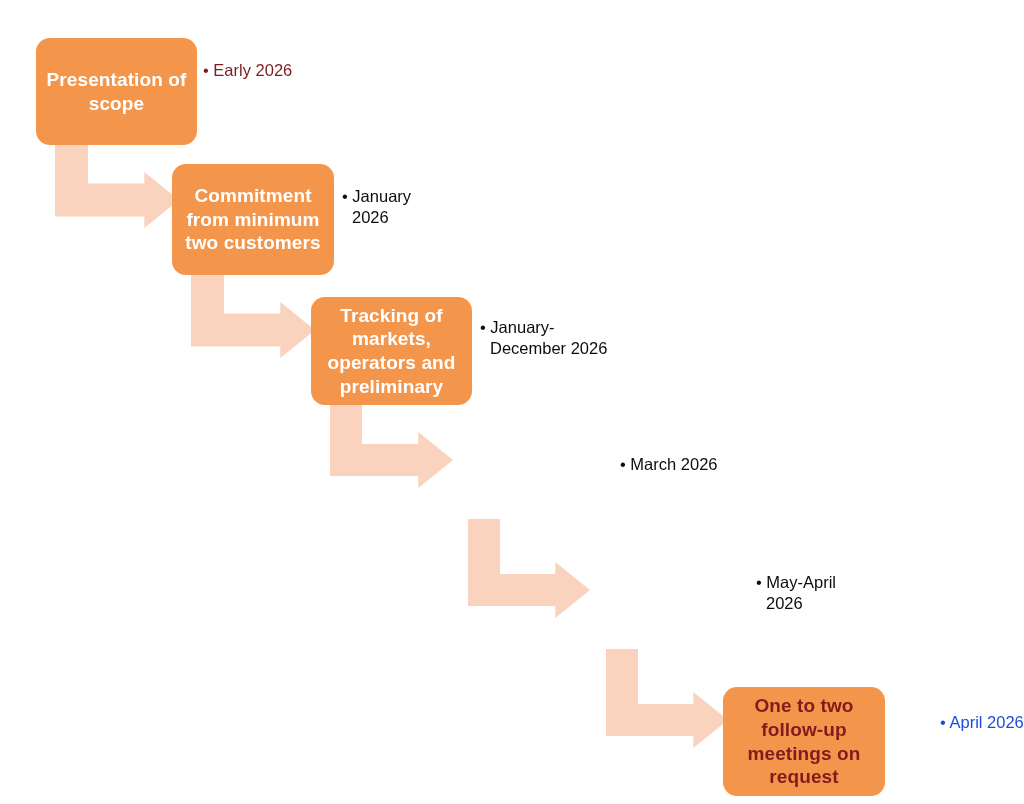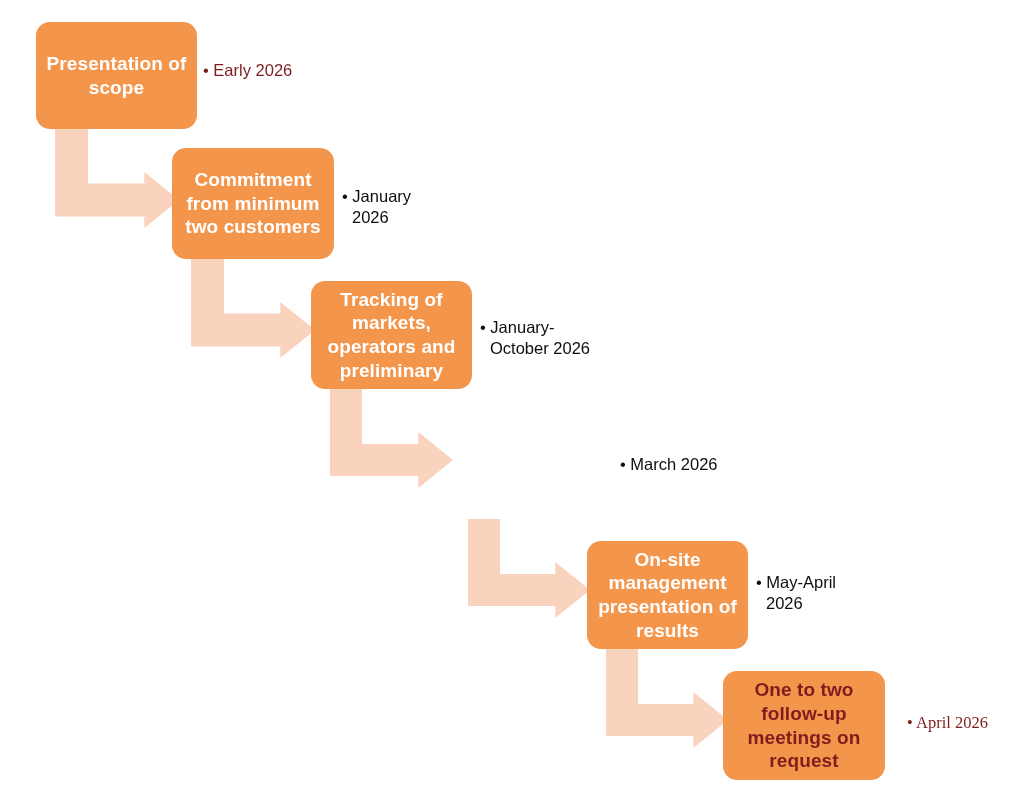--- a/index.html
+++ b/index.html
@@ -24,20 +24,21 @@
     border-radius: 14px;
     display: flex;
     align-items: center;
     justify-content: center;
     text-align: center;
     color: #ffffff;
     font-weight: bold;
     line-height: 1.25;
     letter-spacing: 0.1px;
     padding: 4px 8px;
+    margin-top: 16px;
     -webkit-font-smoothing: antialiased;
   }
   .stage-label {
     position: absolute;
     color: #0d0d0d;
     font-size: 16.5px;
     line-height: 1.3;
     white-space: pre-line;
     text-indent: -10px;
     padding-left: 10px;
@@ -76,34 +77,31 @@
 2026</div>
     <div class="connector" style="left: 330px; top: 389px; width: 123px; height: 99px;">
       <svg width="123" height="99" viewBox="0 0 123 99">
         <polygon points="0.0,0.0 32.0,0.0 32.0,55.0 88.3,55.0 88.3,43.0 123.0,71.0 88.3,99.0 88.3,87.0 0.0,87.0" fill="#FAD3BE"></polygon>
       </svg>
     </div>
     <div class="stage-box" style="left: 311px; top: 281px; width: 161px; height: 108px; background: rgb(244, 149, 76); color: rgb(255, 255, 255); font-size: 19px;">
       <span>Tracking of markets, operators and preliminary</span>
     </div>
     <div class="stage-label" style="left: 480px; top: 317px; color: rgb(13, 13, 13);">• January-
-October 2026</div>
+December 2026</div>
     <div class="connector" style="left: 468px; top: 519px; width: 122px; height: 99px;">
       <svg width="122" height="99" viewBox="0 0 122 99">
         <polygon points="0.0,0.0 32.0,0.0 32.0,55.0 87.3,55.0 87.3,43.0 122.0,71.0 87.3,99.0 87.3,87.0 0.0,87.0" fill="#FAD3BE"></polygon>
       </svg>
     </div>
     <div class="stage-label" style="left: 620px; top: 454px; color: rgb(13, 13, 13);">• March 2026</div>
     <div class="connector" style="left: 606px; top: 649px; width: 122px; height: 99px;">
       <svg width="122" height="99" viewBox="0 0 122 99">
         <polygon points="0.0,0.0 32.0,0.0 32.0,55.0 87.3,55.0 87.3,43.0 122.0,71.0 87.3,99.0 87.3,87.0 0.0,87.0" fill="#FAD3BE"></polygon>
       </svg>
     </div>
-    <div class="stage-box" style="left: 587px; top: 541px; width: 161px; height: 108px; background: rgb(244, 149, 76); color: rgb(255, 255, 255); font-size: 19px;">
-      <span>On-site management presentation of results</span>
-    </div>
     <div class="stage-label" style="left: 756px; top: 572px; color: rgb(13, 13, 13);">• May-April
 2026</div>
     <div class="stage-box" style="left: 723px; top: 671px; width: 162px; height: 109px; background: rgb(244, 149, 76); color: #7f1d1d; font-size: 19px;">
       <span>One to two follow-up meetings on request</span>
     </div>
-    <div class="stage-label" style="left: 907px; top: 712px; color: #7f1d1d; font-family: Liberation Serif, serif;">• April  2026</div>
+    <div class="stage-label" style="left: 940px; top: 712px; color: #1d4ed8;">• April  2026</div>
   </div>
 
 </body></html>

